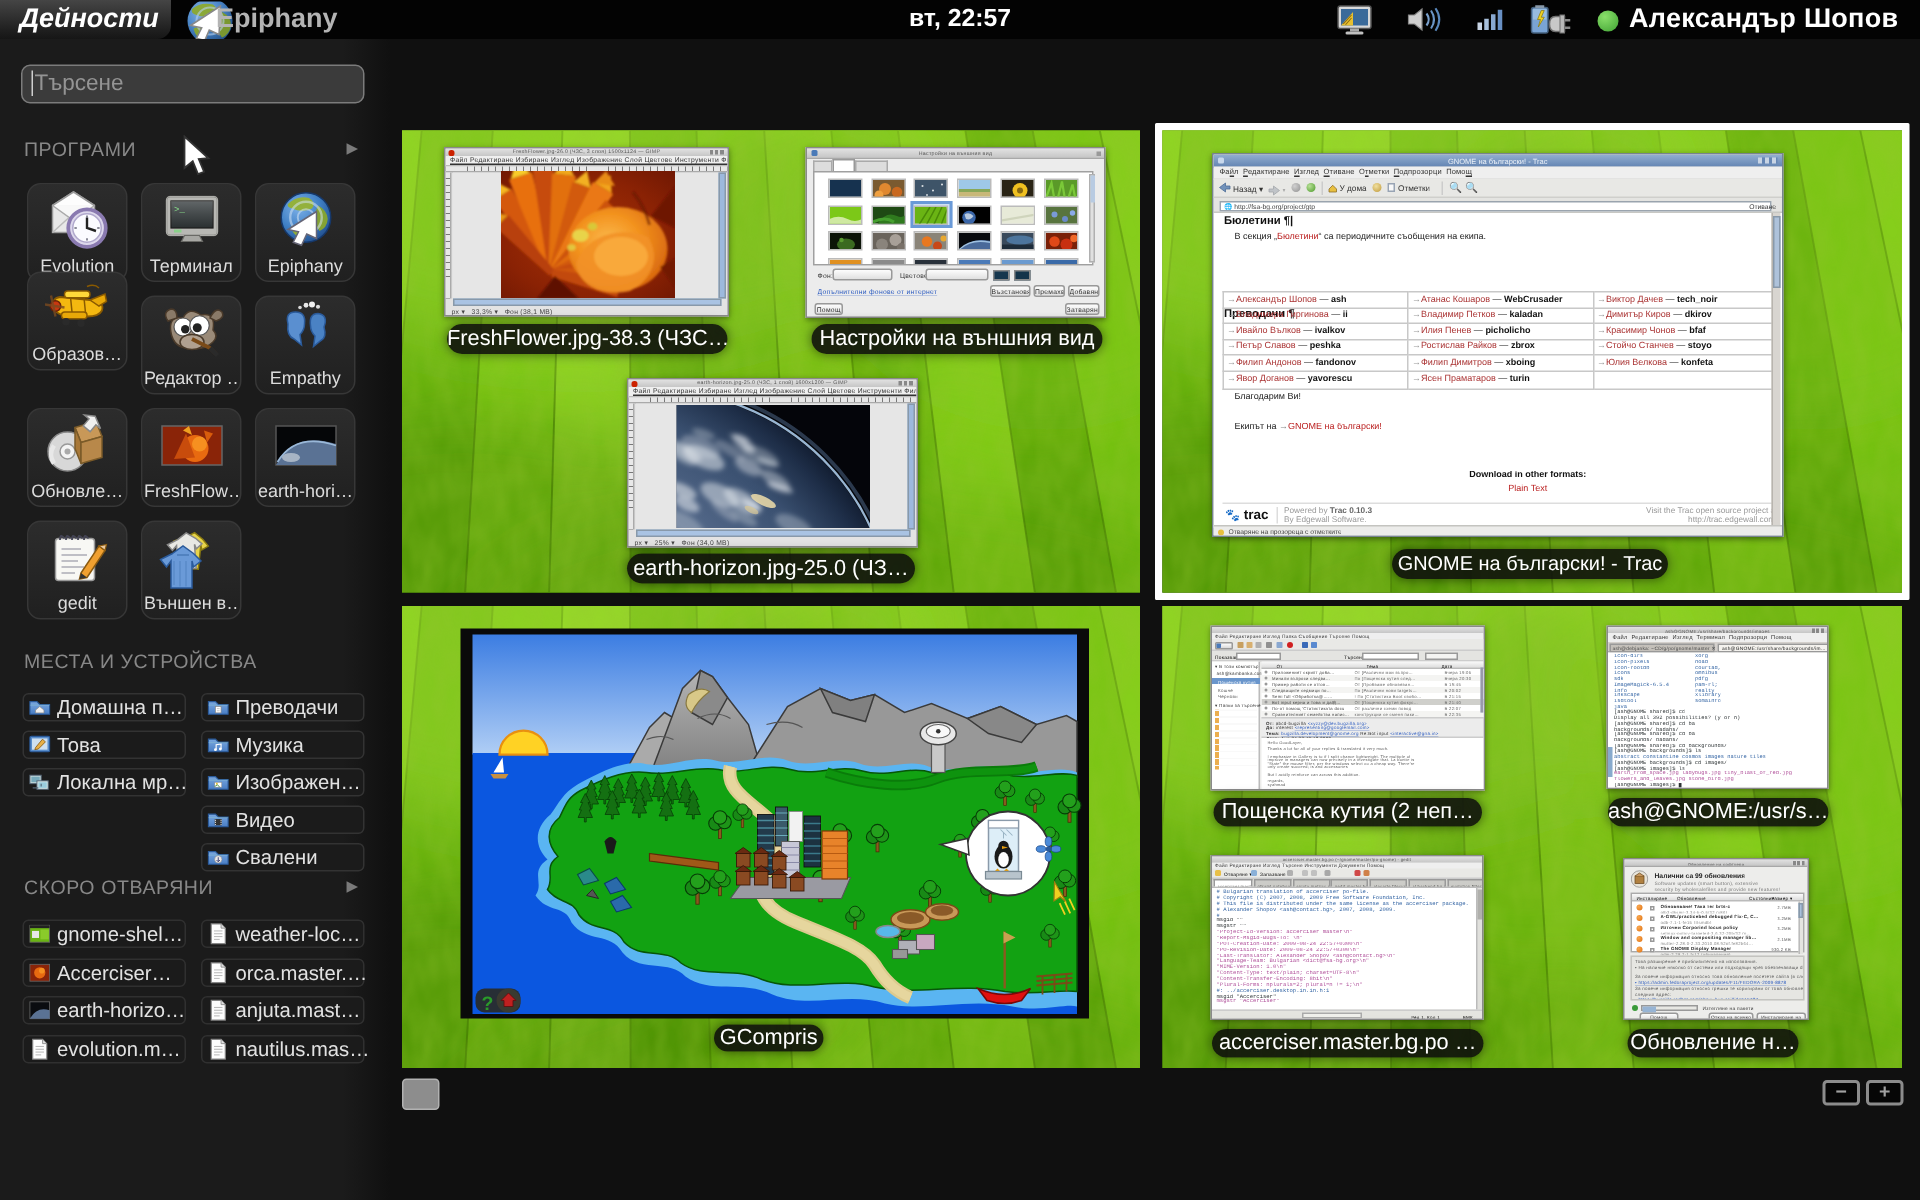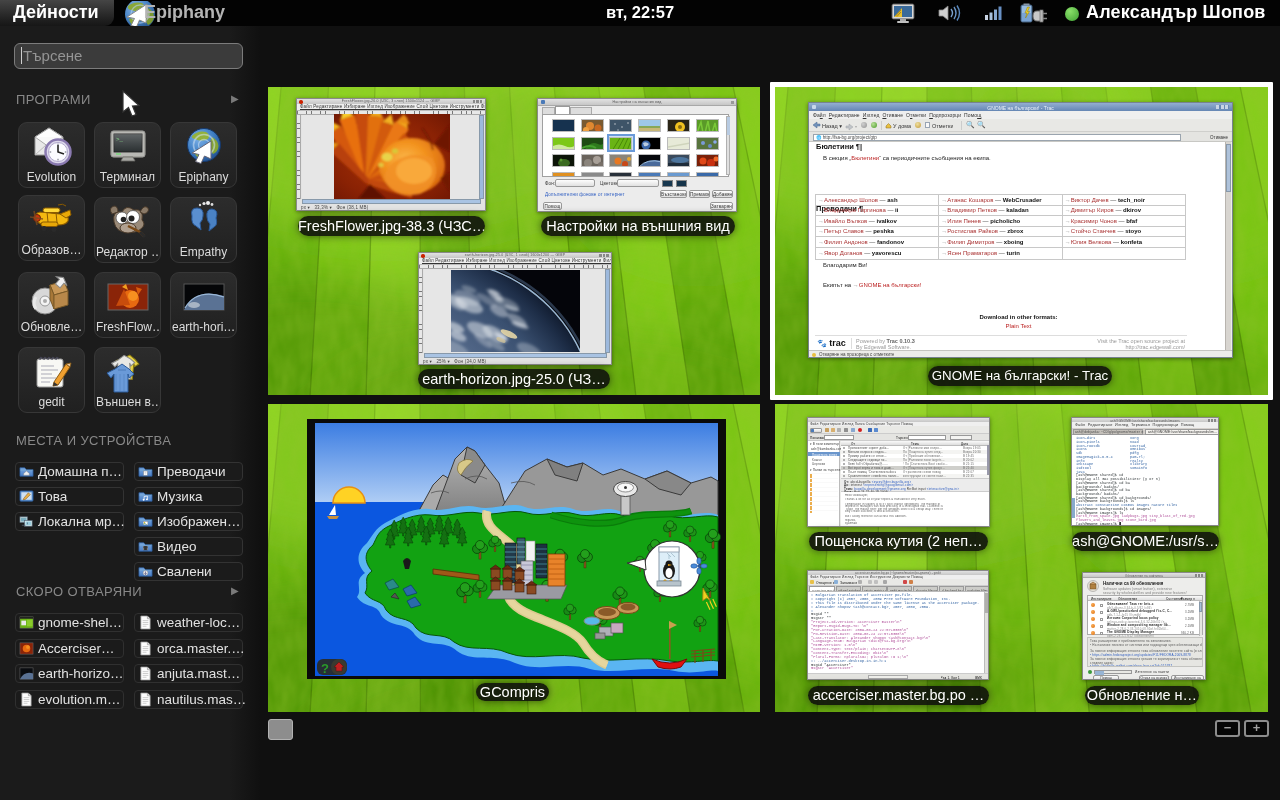--- a/index.html
+++ b/index.html
@@ -2,21 +2,21 @@
 <html><head><meta charset="utf-8">
 <style>
 svg{display:block;}
 
 html,body{margin:0;padding:0;}
 body{width:1280px;height:800px;background:#101010;font-family:"Liberation Sans",sans-serif;position:relative;overflow:hidden;}
 .abs{position:absolute;}
 
 #topbar{position:absolute;left:0;top:0;width:1280px;height:26px;background:#030303;z-index:50;}
 #actbtn{position:absolute;left:0;top:0;width:114px;height:26px;background:linear-gradient(#454545,#1e1e1e 80%,#161616);border-radius:0 0 9px 0;}
-#actbtn span{position:absolute;left:13px;top:2px;font-size:18px;font-weight:bold;color:#fff;}
+#actbtn span{position:absolute;left:13px;top:2px;font-size:18px;font-weight:bold;color:#fff;font-style:italic;}
 #appico{position:absolute;left:120px;top:1px;width:26px;height:25px;overflow:visible;}
 #appname{position:absolute;left:144px;top:2px;font-size:18px;font-weight:bold;color:#b4b4b4;}
 #clock{position:absolute;left:576px;top:3px;width:128px;text-align:center;font-size:16.5px;font-weight:bold;color:#fff;}
 #uname{position:absolute;left:1086px;top:2px;font-size:18px;letter-spacing:.2px;font-weight:bold;color:#fff;}
 #udot{position:absolute;left:1065px;top:7px;width:14px;height:14px;border-radius:50%;background:radial-gradient(circle at 35% 30%,#8ae06a,#3fa133);}
 
 #search{position:absolute;left:14px;top:43px;width:227px;height:24px;background:#3b3b3b;border:1px solid #7c7c7c;border-radius:6px;}
 #search span{position:absolute;left:8px;top:3px;font-size:15px;color:#949494;}
 .shead{position:absolute;font-size:13px;color:#888;letter-spacing:.4px;}
 .sarr{position:absolute;font-size:10px;color:#7a7a7a;}
@@ -186,21 +186,21 @@
           <path d="M10 11 Q16 5 24 7 Q29 10 26 14 Q19 17 13 14 Q9 13 10 11Z" fill="#93b13c"></path>
           <path d="M30 12 Q36 15 36.5 21 Q36 27 31 29 Q27 24 28 17Z" fill="#84a334"></path>
           <path d="M12 26 Q16 24 20 27 Q21 31 17 33 Q13 31 12 26Z" fill="#8cab38"></path>
           <circle cx="22" cy="20" r="10.5" fill="none" stroke="#d4e4f4" stroke-width="1.6" opacity=".55"></circle>
           <circle cx="22" cy="20" r="5.5" fill="none" stroke="#d4e4f4" stroke-width="1.3" opacity=".55"></circle>
           <path d="M29 16 L10 28 L17 29.5 L13.5 36.5 L19 38.5 L22.5 31 L29 34 Z" fill="#fff" stroke="#667" stroke-width="1"></path>
         </svg>
       </span>
       <span class="lb">Epiphany</span>
     </div>
-    <div class="tile" style="left:18px;top:195px;">
+    <div class="tile" style="left:18px;top:181px;">
       <span class="ic">
         <svg viewBox="0 0 44 44">
 <path d="M6 21 Q4 15 10 14 L30 16 Q40 17 38 23 Q36 27 28 27 L12 26 Q7 25 6 21Z" fill="#f4b810" stroke="#8a5a00" stroke-width="1.2"></path>
           <path d="M30 16 L40 12 L41 17 L36 20Z" fill="#e8a808" stroke="#8a5a00" stroke-width="1"></path>
           <rect x="13" y="10" width="17" height="4.5" rx="2.2" fill="#ffd83a" stroke="#8a5a00" stroke-width="1"></rect>
           <rect x="11" y="24" width="17" height="4.5" rx="2.2" fill="#e8a808" stroke="#8a5a00" stroke-width="1"></rect>
           <path d="M17 14 L18 24 M26 14.5 L27 24.5" stroke="#8a5a00" stroke-width="1"></path>
           <circle cx="7" cy="20" r="3.5" fill="#c83810" stroke="#6a2008" stroke-width="1"></circle>
           <path d="M4 13 L7 27 M0 19 L13 21" stroke="#7a4a20" stroke-width="1.6" opacity=".8"></path>
           <circle cx="14" cy="30.5" r="2.5" fill="#2a2a2a"></circle>
@@ -965,21 +965,21 @@
       <path d="M150 -1500L694 735" stroke="#4a7f07" stroke-width="1.3" fill="none" opacity=".75"></path>
       <g filter="url(#wblur)">
         <ellipse cx="120" cy="30" rx="240" ry="120" fill="#a2e032" opacity=".5"></ellipse>
         <ellipse cx="430" cy="60" rx="160" ry="140" fill="#8fd51f" opacity=".3"></ellipse>
         <ellipse cx="40" cy="300" rx="190" ry="110" fill="#3a7205" opacity=".33"></ellipse>
         <ellipse cx="300" cy="330" rx="260" ry="90" fill="#4c8a08" opacity=".28"></ellipse>
         <ellipse cx="250" cy="150" rx="90" ry="160" fill="#548f0a" opacity=".22"></ellipse>
       </g>
       <rect width="493" height="308" filter="url(#wtex)" opacity=".55"></rect>
     </svg>
-    <div class="win" id="epi" style="left:33px;top:15px;width:425px;height:256px;background:#ececea;border-color:#77838f;">
+    <div class="win" id="epi" style="left:33px;top:15px;width:381px;height:256px;background:#ececea;border-color:#77838f;">
  <div class="t" style="height:8px;background:linear-gradient(#93aed0,#6586b4);border-bottom:1px solid #4a6a94;">
         <span class="dot" style="left:3px;top:2px;width:4px;height:4px;background:#c8d8ec;border-radius:1px;"></span>
         <span class="tt" style="font-size:5px;top:1.5px;color:#eaf0f8;">GNOME на български! - Trac</span>
         <span style="position:absolute;right:3px;top:2px;width:13px;height:4px;background:repeating-linear-gradient(90deg,#c8d4e4 0 3px,#6586b4 3px 4.6px);"></span>
       </div>
  <div class="mb" style="top:8px;height:8px;font-size:5px;line-height:8px;padding-left:4px;letter-spacing:.1px;border-bottom:1px solid #d0d0d0;">Фа<u>й</u>л&nbsp;&nbsp;<u>Р</u>едактиране&nbsp;&nbsp;<u>И</u>зглед&nbsp;&nbsp;<u>О</u>тиване&nbsp;&nbsp;О<u>т</u>метки&nbsp;&nbsp;<u>П</u>одпрозорци&nbsp;&nbsp;Помо<u>щ</u></div>
  <div class="box" style="left:0;top:16px;width:100%;height:13px;background:#e8e8e5;border-bottom:1px solid #cfcfcc;">
   <span style="position:absolute;left:3px;top:2px;width:9px;height:8px;">
           <svg width="9" height="8">
             <path d="M1 4 L5 1 L5 3 L8 3 L8 5 L5 5 L5 7Z" fill="#7292ba" stroke="#4a6a94" stroke-width=".5"></path>

